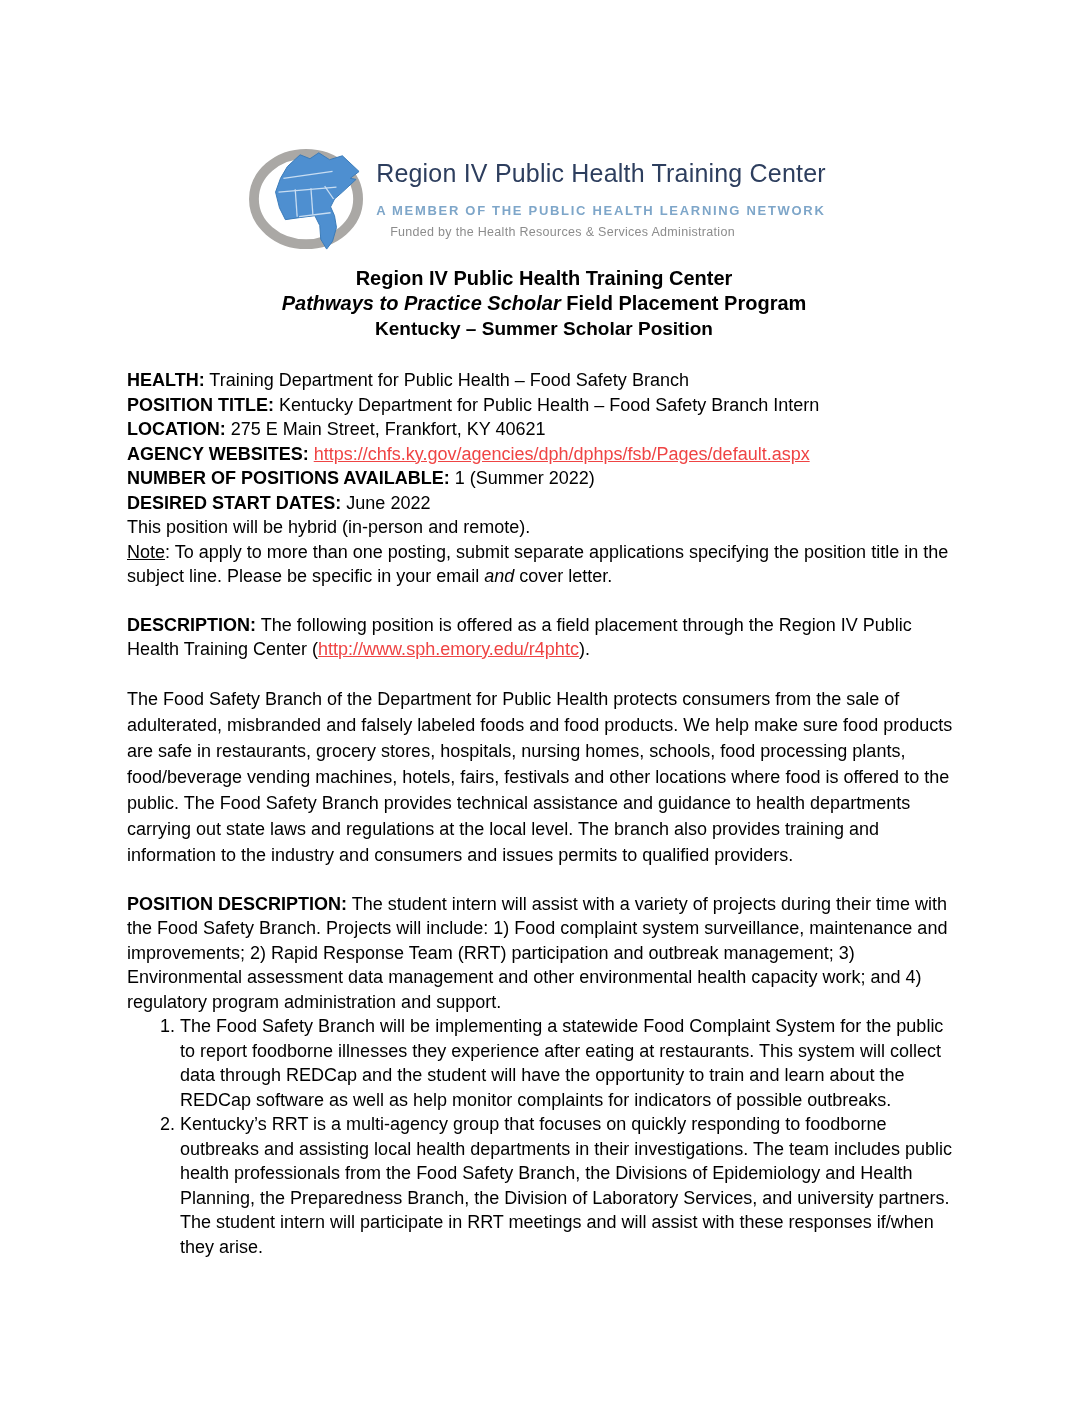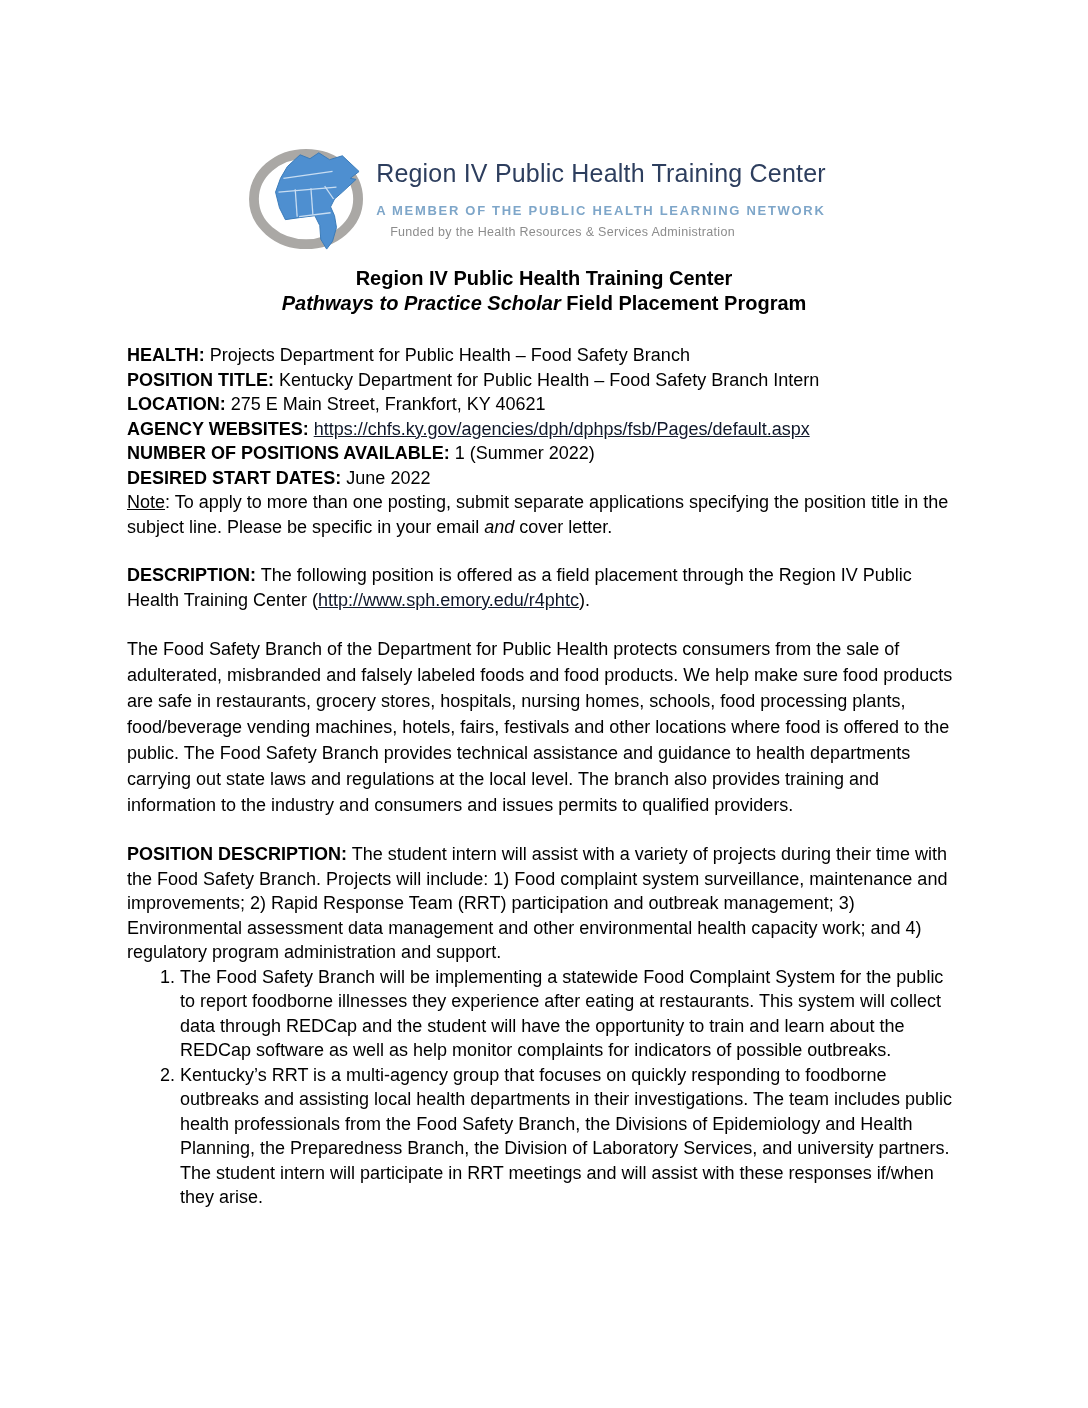--- a/index.html
+++ b/index.html
@@ -58,21 +58,21 @@
   .doc-title .t3 { font-size: 19px; }
   .doc-title em { font-style: italic; }
 
   
   .doc-body { margin-top: 27px; font-size: 18px; line-height: 24.5px; }
   .doc-body p { margin: 0; }
   .doc-body p.spaced { margin-top: 24px; }
   .doc-body b { font-weight: bold; }
   .about { line-height: 26px; }
   a.link, span.link {
-    color: #0f172a;
+    color: #ef4444;
     text-decoration: underline;
     cursor: pointer;
   }
   .u { text-decoration: underline; }
   .it { font-style: italic; }
 
   ol.projects {
     margin: 0;
     padding-left: 53px;
   }
@@ -103,36 +103,38 @@
     <div class="logo-text">
       <div class="logo-title">Region IV Public Health Training Center</div>
       <div class="logo-subtitle">A MEMBER OF THE PUBLIC HEALTH LEARNING NETWORK</div>
       <div class="logo-funded">Funded by the Health Resources &amp; Services Administration</div>
     </div>
   </header>
 
   <section class="doc-title">
     <div>Region IV Public Health Training Center</div>
     <div><em>Pathways to Practice Scholar</em><span> Field Placement Program</span></div>
+    <div class="t3">Kentucky – Summer Scholar Position</div>
   </section>
 
   <main class="doc-body">
 
-    <p><b>HEALTH:</b><span> Projects Department for Public Health – Food Safety Branch</span></p>
+    <p><b>HEALTH:</b><span> Training Department for Public Health – Food Safety Branch</span></p>
 
     <p><b>POSITION TITLE:</b><span> Kentucky Department for Public Health – Food Safety Branch Intern</span></p>
 
     <p><b>LOCATION:</b><span> 275 E Main Street, Frankfort, KY 40621</span></p>
 
     <p><b>AGENCY WEBSITES:</b> <a class="link">https://chfs.ky.gov/agencies/dph/dphps/fsb/Pages/default.aspx</a></p>
 
     <p><b>NUMBER OF POSITIONS AVAILABLE:</b><span> 1 (Summer 2022)</span></p>
 
     <p><b>DESIRED START DATES:</b><span>  June 2022</span></p>
 
+    <p>This position will be hybrid (in-person and remote).</p>
 
 
     <p><span class="u">Note</span><span>: To apply to more than one posting, submit separate applications specifying the position title in the subject line. Please be specific in your email </span><span class="it">and</span><span> cover letter.</span></p>
 
     <p class="spaced"><b>DESCRIPTION:</b><span> The following position is offered as a field placement through the Region IV Public Health Training Center (</span><a class="link">http://www.sph.emory.edu/r4phtc</a><span>).</span></p>
 
     <p class="spaced about">The Food Safety Branch of the Department for Public Health protects consumers from the sale of adulterated, misbranded and falsely labeled foods and food products. We help make sure food products are safe in restaurants, grocery stores, hospitals, nursing homes, schools, food processing plants, food/beverage vending machines, hotels, fairs, festivals and other locations where food is offered to the public. The Food Safety Branch provides technical assistance and guidance to health departments carrying out state laws and regulations at the local level. The branch also provides training and information to the industry and consumers and issues permits to qualified providers.</p>
 
     <p class="spaced"><b>POSITION DESCRIPTION:</b><span> The student intern will assist with a variety of projects during their time with the Food Safety Branch. Projects will include: 1) Food complaint system surveillance, maintenance and improvements; 2) Rapid Response Team (RRT) participation and outbreak management; 3) Environmental assessment data management and other environmental health capacity work; and 4) regulatory program administration and support.</span></p>
 

